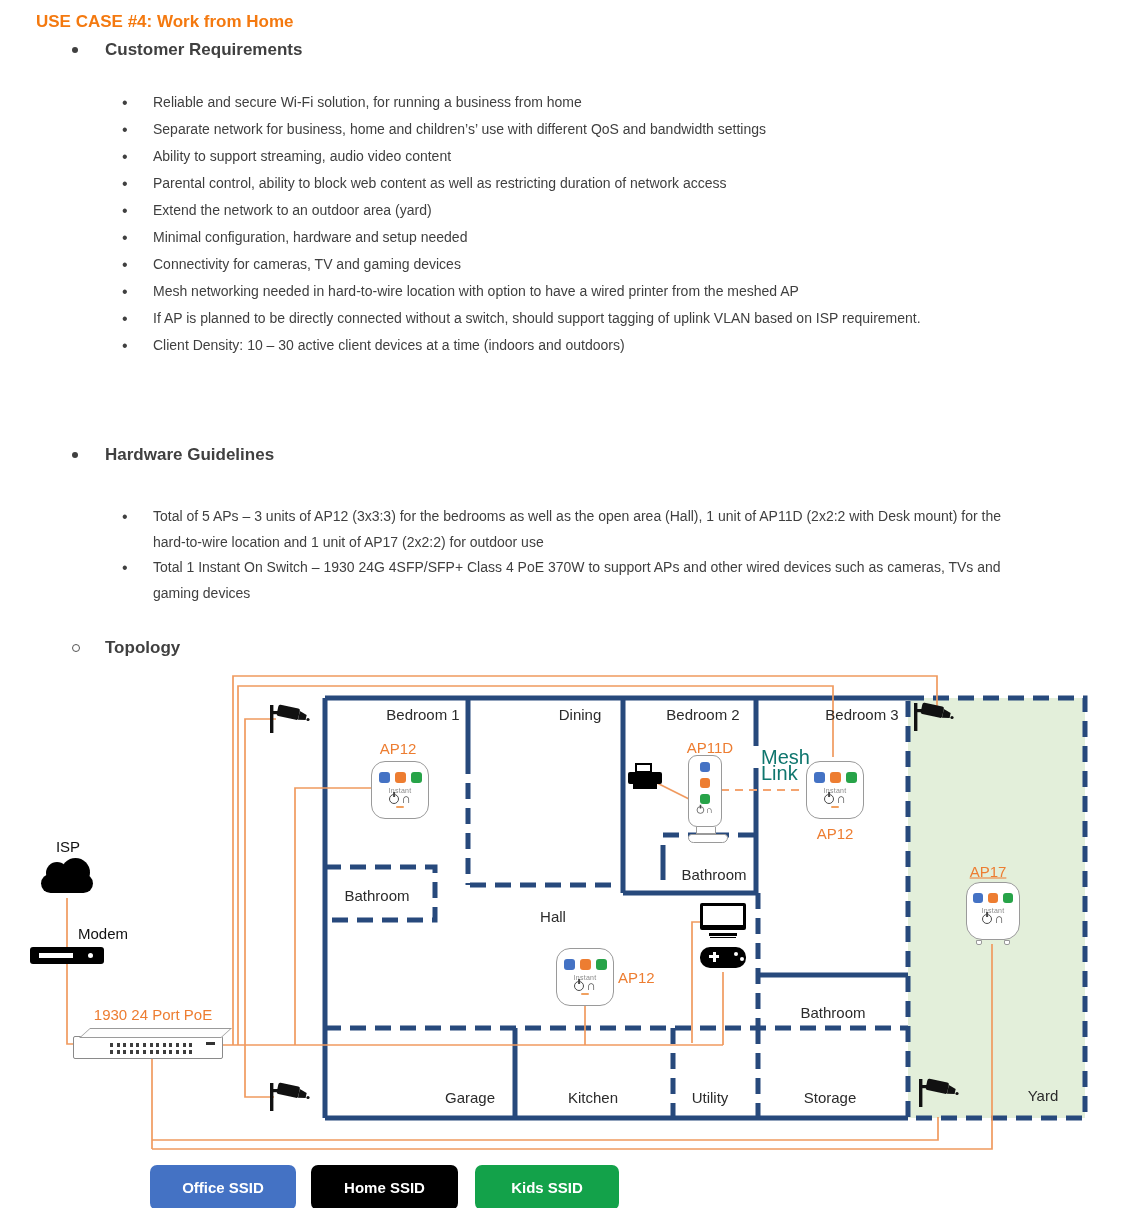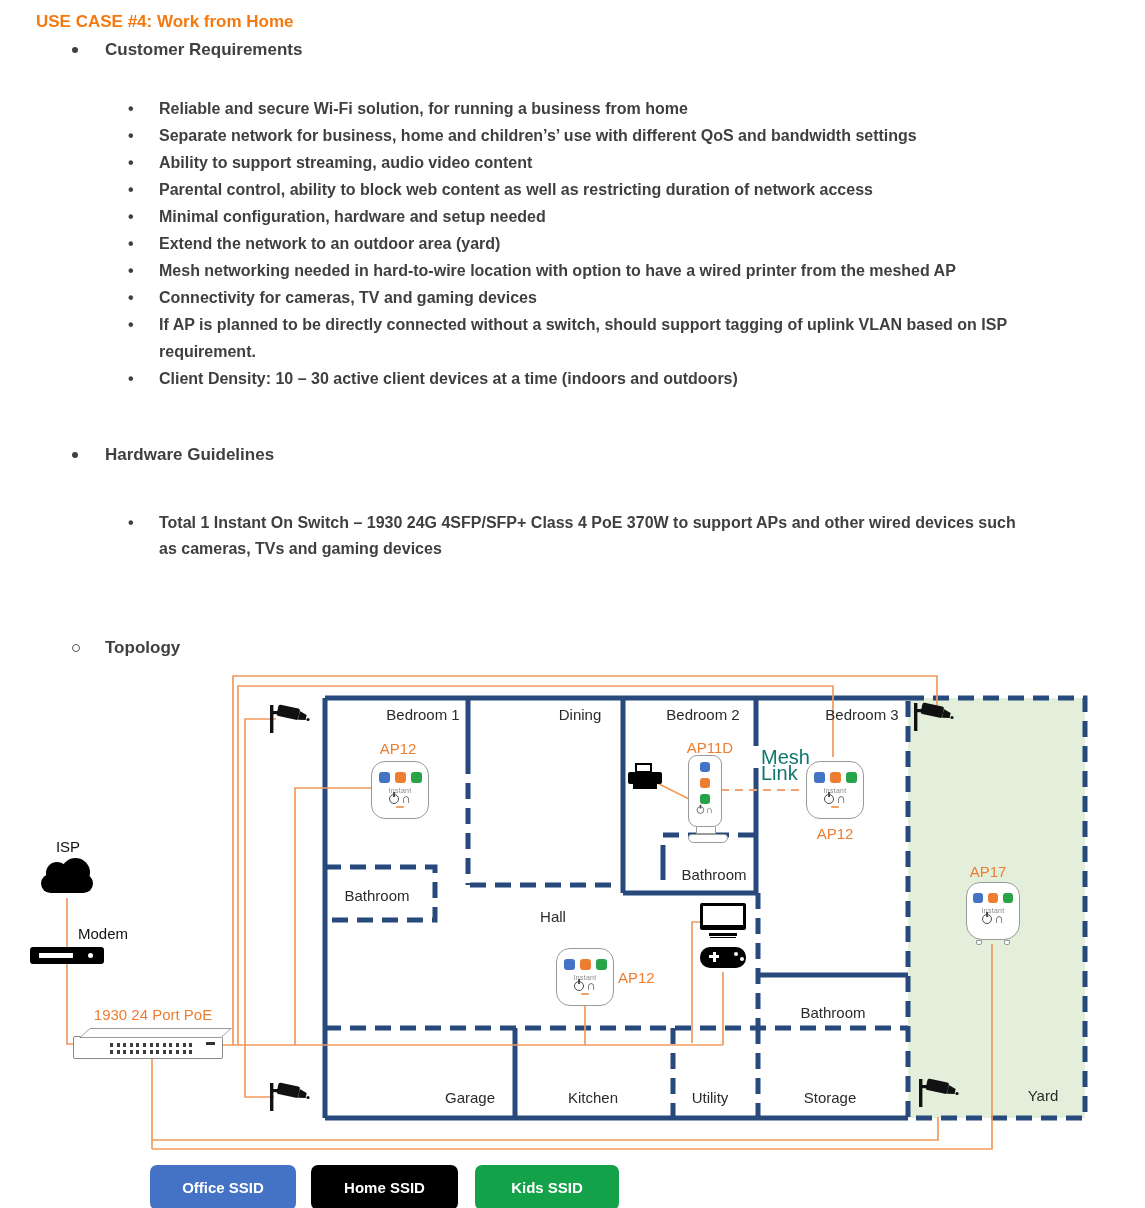--- a/index.html
+++ b/index.html
@@ -3,21 +3,21 @@
 <meta charset="utf-8">
 <style>
   html,body{margin:0;padding:0;background:#fff;}
   #page{position:relative;width:1145px;height:1208px;background:#fff;overflow:hidden;
         font-family:"Liberation Sans",sans-serif;color:#3f3f3f;}
   
   .doc-title{position:absolute;left:36px;top:12px;font-size:17px;font-weight:bold;color:#f4790f;}
   .l1{position:absolute;font-size:17px;font-weight:bold;color:#404040;}
   .l1 .bdot{position:absolute;left:-33px;top:7px;width:6px;height:6px;border-radius:50%;background:#404040;}
   .l1 .bcirc{position:absolute;left:-33px;top:6px;width:6px;height:6px;border-radius:50%;border:1.6px solid #555;background:#fff;}
-  ul.blist{position:absolute;list-style:none;margin:14px;padding:0;font-size:16px;line-height:27px;width:862px;font-weight:bold;}
+  ul.blist{position:absolute;list-style:none;margin:8px;padding:0;font-size:14px;line-height:27px;width:862px;}
   ul.blist li{position:relative;margin:0;padding:0;}
   ul.blist li::before{content:"\2022";position:absolute;left:-31px;top:0;font-size:16px;color:#404040;}
   ul.hw{line-height:25.5px;}
   
   #diagram{position:absolute;left:0;top:0;width:1145px;height:1208px;}
   #wiresvg{position:absolute;left:0;top:0;pointer-events:none;}
   .rlabel{position:absolute;transform:translate(-50%,-50%);font-size:15px;color:#2b2b2b;white-space:nowrap;z-index:3;}
   .olabel{position:absolute;transform:translate(-50%,-50%);font-size:15px;color:#ed7d31;white-space:nowrap;z-index:3;}
   .olabel.left{transform:translate(0,-50%);}
   .meshlabel{position:absolute;font-size:20px;line-height:16px;color:#0f766e;width:46px;z-index:3;}
@@ -89,34 +89,35 @@
   <div class="l1" style="left:105px;top:40px;">
     <span class="bdot"></span>
     <span>Customer Requirements</span>
   </div>
 
   <ul class="blist" style="left:145px;top:81px;">
     <li>Reliable and secure Wi-Fi solution, for running a business from home</li>
     <li>Separate network for business, home and children’s’ use with different QoS and bandwidth settings</li>
     <li>Ability to support streaming, audio video content</li>
     <li>Parental control, ability to block web content as well as restricting duration of network access</li>
+    <li>Extend the network to an outdoor area (yard)</li>
     <li>Minimal configuration, hardware and setup needed</li>
-    <li>Extend the network to an outdoor area (yard)</li>
+    <li>Connectivity for cameras, TV and gaming devices</li>
     <li>Mesh networking needed in hard-to-wire location with option to have a wired printer from the meshed AP</li>
-    <li>Connectivity for cameras, TV and gaming devices</li>
     <li>If AP is planned to be directly connected without a switch, should support tagging of uplink VLAN based on ISP requirement.</li>
     <li>Client Density: 10 – 30 active client devices at a time (indoors and outdoors)</li>
   </ul>
 
   <div class="l1" style="left:105px;top:445px;">
     <span class="bdot"></span>
     <span>Hardware Guidelines</span>
   </div>
 
   <ul class="blist hw" style="left:145px;top:496px;">
+    <li>Total of 5 APs – 3 units of AP12 (3x3:3) for the bedrooms as well as the open area (Hall), 1 unit of AP11D (2x2:2 with Desk mount) for the hard-to-wire location and 1 unit of AP17 (2x2:2) for outdoor use</li>
     <li>Total 1 Instant On Switch – 1930 24G 4SFP/SFP+ Class 4 PoE 370W to support APs and other wired devices such as cameras, TVs and gaming devices</li>
   </ul>
 
   <div class="l1" style="left:105px;top:638px;">
     <span class="bcirc"></span>
     <span>Topology</span>
   </div>
 
   <div id="diagram">
 
@@ -195,21 +196,21 @@
     <div class="rlabel" style="left:470px;top:1097px;">Garage</div>
     <div class="rlabel" style="left:593px;top:1097px;text-align:center;">Kitchen</div>
     <div class="rlabel" style="left:710px;top:1097px;">Utility</div>
     <div class="rlabel" style="left:830px;top:1097px;">Storage</div>
     <div class="rlabel" style="left:1043px;top:1095px;">Yard</div>
 
     <div class="olabel" style="left:398px;top:748px;">AP12</div>
     <div class="olabel" style="left:710px;top:747px;">AP11D</div>
     <div class="olabel" style="left:835px;top:833px;">AP12</div>
     <div class="olabel left" style="left:618px;top:977px;">AP12</div>
-    <div class="olabel" style="left:988px;top:871px;">AP17</div>
+    <div class="olabel" style="left:988px;top:871px;text-decoration:underline;">AP17</div>
     <div class="meshlabel" style="left:761px;top:749px;">Mesh Link</div>
     <div class="olabel" style="left:153px;top:1014px;">1930 24 Port PoE</div>
     <div class="klabel" style="left:68px;top:846px;">ISP</div>
     <div class="klabel" style="left:103px;top:933px;">Modem</div>
 
     <div class="ap" style="left:371px;top:761px;">
       <div class="dots">
           <span class="d blue"></span>
           <span class="d orange"></span>
           <span class="d green"></span>

